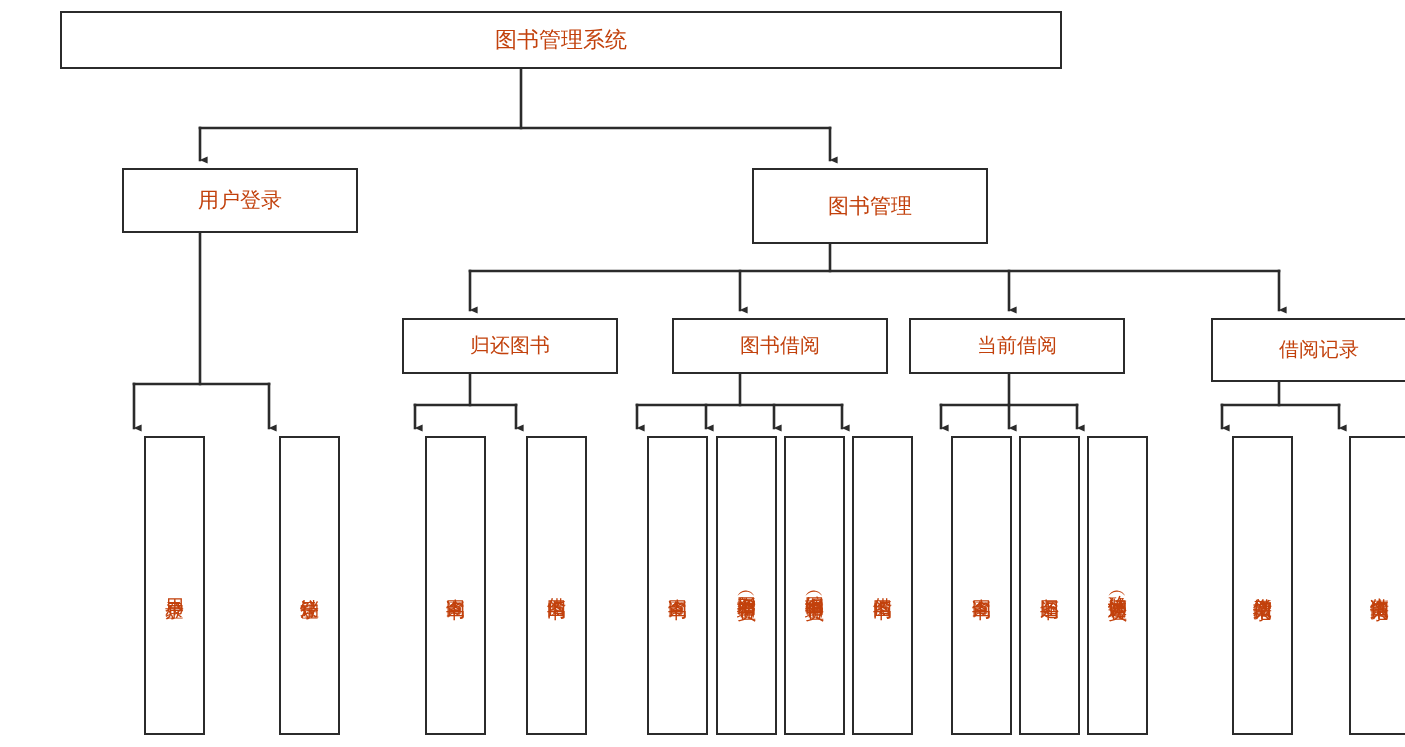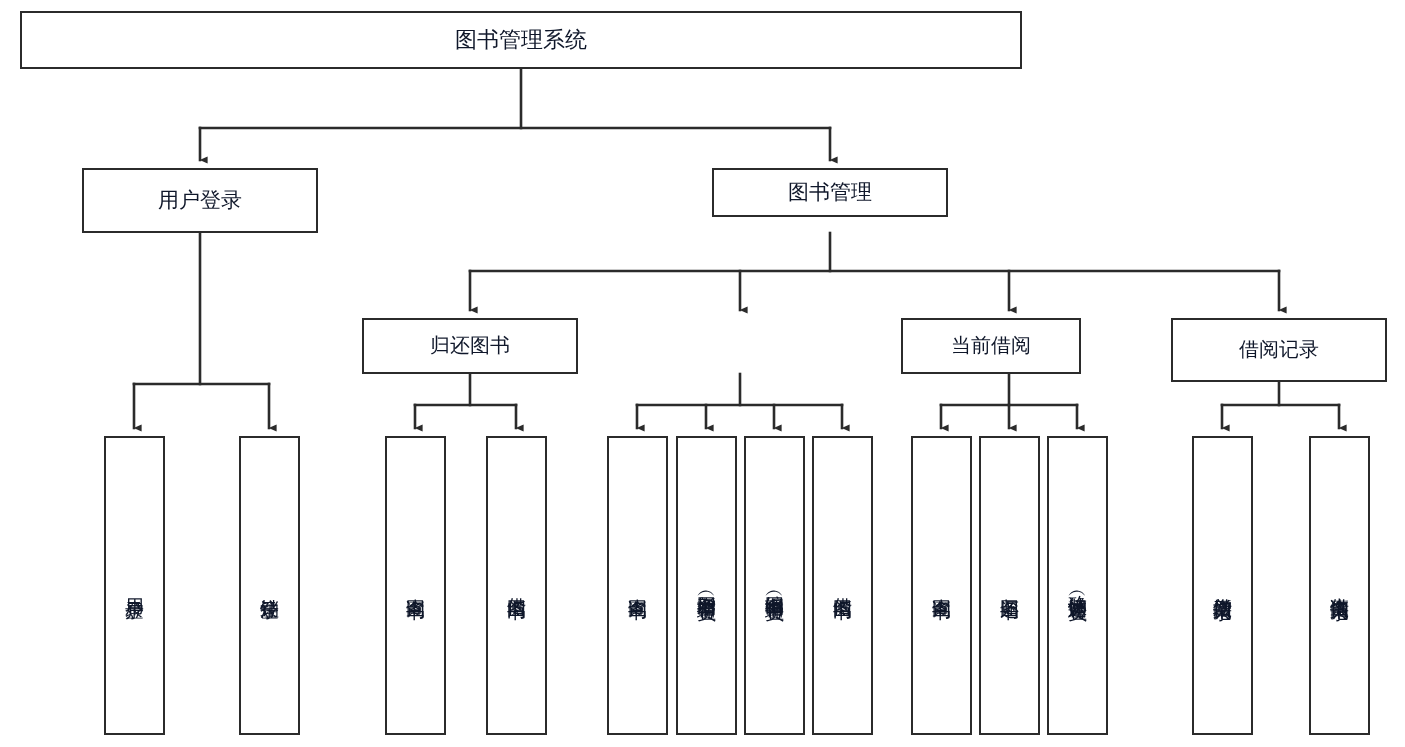--- a/index.html
+++ b/index.html
@@ -26,22 +26,23 @@
     height: 747px;
   }
   .node {
     position: absolute;
     box-sizing: border-box;
     background: #ffffff;
     border: 2px solid #2b2b2b;
     display: flex;
     align-items: center;
     justify-content: center;
-    color: #0f172a;
+    color: #c2410c;
     z-index: 2;
+    margin-left: 40px;
   }
   .node-label {
     display: block;
     text-align: center;
     line-height: 1.18;
     white-space: pre;
   }
   .node.horizontal .node-label {
     writing-mode: horizontal-tb;
   }
@@ -124,30 +125,33 @@
   </svg>
 
   <div class="node horizontal level-root" style="left:20px; top:11px; width:1002px; height:58px;">
     <span class="node-label">图书管理系统</span>
   </div>
 
   <div class="node horizontal level-2" style="left:82px; top:168px; width:236px; height:65px;">
     <span class="node-label">用户登录</span>
   </div>
 
-  <div class="node horizontal level-2" style="left:712px; top:168px; width:236px; height:49px;">
+  <div class="node horizontal level-2" style="left:712px; top:168px; width:236px; height:76px;">
     <span class="node-label">图书管理</span>
   </div>
 
   <div class="node horizontal level-3" style="left:362px; top:318px; width:216px; height:56px;">
     <span class="node-label">归还图书</span>
   </div>
 
-
-  <div class="node horizontal level-3" style="left:901px; top:318px; width:180px; height:56px;justify-content:center;">
+  <div class="node horizontal level-3" style="left:632px; top:318px; width:216px; height:56px;">
+    <span class="node-label">图书借阅</span>
+  </div>
+
+  <div class="node horizontal level-3" style="left:869px; top:318px; width:216px; height:56px;justify-content:center;">
     <span class="node-label">当前借阅</span>
   </div>
 
   <div class="node horizontal level-3" style="left:1171px; top:318px; width:216px; height:64px;">
     <span class="node-label">借阅记录</span>
   </div>
 
   <div class="node vertical level-4" style="left:104px; top:436px; width:61px; height:299px;">
     <span class="node-label">用户登录</span>
   </div>

